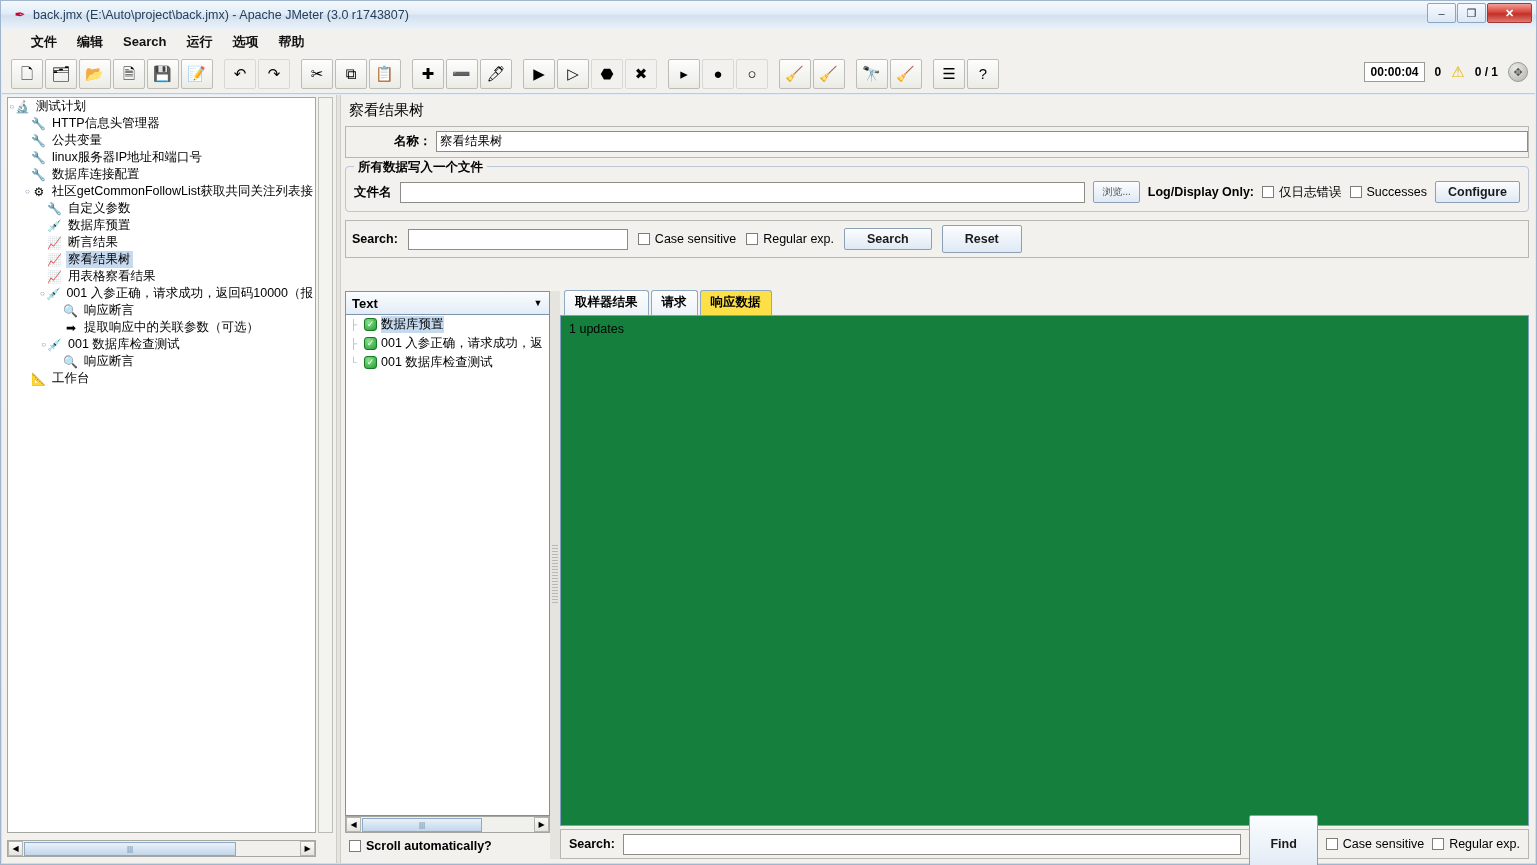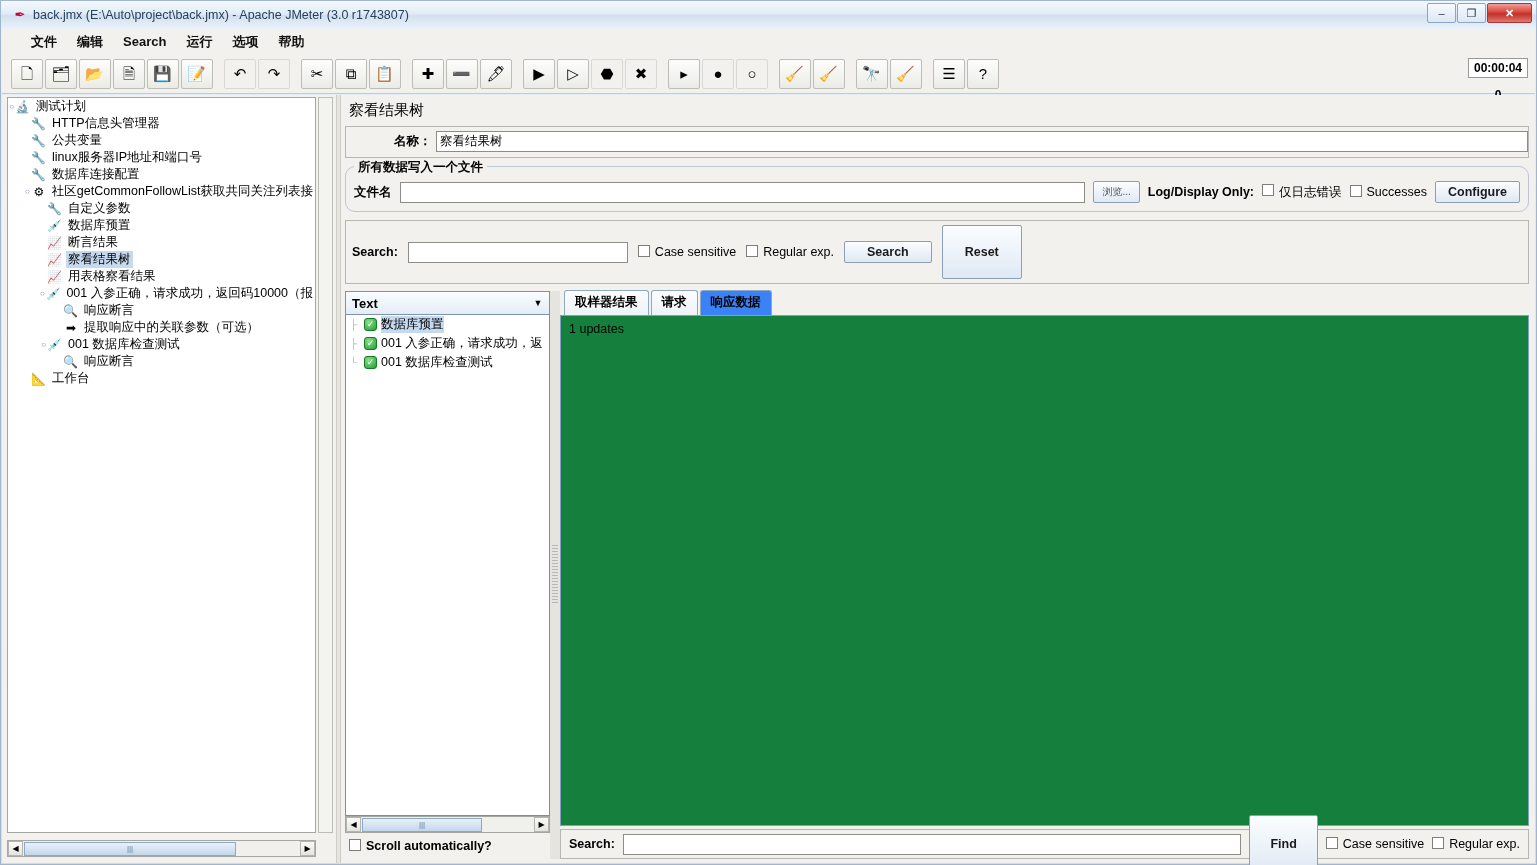--- a/index.html
+++ b/index.html
@@ -51,21 +51,21 @@
     width:32px; height:30px; margin:0 1px;
     border:1px solid #bdbdb8; border-radius:2px;
     background:linear-gradient(180deg,#fdfdfc,#ebebe6);
     display:flex; align-items:center; justify-content:center;
     font-size:15px; line-height:1;
   }
   .tbtn.flat { border-color:#d8d8d4; background:#f2f1ed; }
   .tsep { width:9px; }
   #status-area {
     position:absolute; right:8px; top:57px; height:28px;
-    display:flex; align-items:center; gap:10px;flex-direction:column;
+    display:flex; align-items:center; gap:10px;
   }
   #timer {
     border:1px solid #9a9a96; background:#fff; padding:2px 5px;
     font-size:12px; font-weight:bold; font-family:"Liberation Sans", sans-serif;
   }
   .st-num { font-size:12px; font-weight:bold; }
   .warn-tri { font-size:15px; color:#e8b400; }
   .gray-circ {
     width:20px; height:20px; border-radius:50%;
     background:radial-gradient(circle at 35% 30%,#e9e9e5,#b4b4ae);
@@ -106,36 +106,36 @@
   #right-pane { flex:1; position:relative; background:#f2f1ed; padding:4px 6px 4px 4px; }
   #panel-title { font-size:15px; padding:2px 0 6px 4px; }
   .field-row { display:flex; align-items:center; height:25px;margin-left:42px; }
   .field-label { font-size:12.5px; font-weight:bold; width:48px; padding-left:6px; }
   .tf {
     flex:1; height:21px; background:#fff; border:1px solid #8d8d88;
     font-size:12.5px; padding:1px 3px; display:flex; align-items:center;
   }
   .outerbox { border:1px solid #b7b7b2; background:#f2f1ed; padding:2px 0 3px 0; }
   .group {
-    margin-top:8px; border:1px solid #b9c7d6; border-radius:10px; position:relative;
+    margin-top:8px; border:1px solid #b9c7d6; border-radius:4px; position:relative;
     padding:14px 8px 8px 8px; background:#f2f1ed;
   }
   .group-title {
     position:absolute; top:-8px; left:8px; background:#f2f1ed;
     padding:0 4px; font-size:12.5px; font-weight:bold;
   }
   .btn {
     border:1px solid #8ba0b6; border-radius:2px;
     background:linear-gradient(180deg,#fbfdff,#dfe9f4);
     font-size:12.5px; font-weight:bold; padding:3px 12px; text-align:center;
     color:#1a1a1a;
   }
   .btn.small { font-size:10px; font-weight:normal; padding:3px 8px; color:#555; }
   .cb { width:12px; height:12px; border:1px solid #7d7d79; background:#fff; display:inline-block; }
-  .cb-wrap { display:flex; align-items:flex-start; gap:5px; font-size:12.5px; }
+  .cb-wrap { display:flex; align-items:center; gap:5px; font-size:12.5px; }
   .search-bar { display:flex; align-items:center; gap:10px; margin-top:8px; padding:4px 6px; }
   
   #lower { position:absolute; left:4px; right:6px; top:196px; bottom:4px; display:flex; }
   #res-pane { width:205px; position:relative; background:#f2f1ed; display:flex; flex-direction:column; }
   #combo {
     height:24px; background:linear-gradient(180deg,#fbfdff,#e3ecf6);
     border:1px solid #7d93a9; display:flex; align-items:center;
     font-size:13px; font-weight:bold; padding-left:6px;
   }
   #combo .arrow { margin-left:auto; width:22px; text-align:center; font-size:9px; }
@@ -154,21 +154,21 @@
   #res-hscroll { height:17px; background:#f0f0ec; border:1px solid #a7a7a2; display:flex; align-items:center; }
   #res-bottom { height:26px; display:flex; align-items:center; padding-left:4px; }
   #vdiv { width:10px; background:#e6e4df; display:flex; align-items:center; justify-content:center; }
   #tab-pane { flex:1; display:flex; flex-direction:column; position:relative; }
   #tabs { display:flex; align-items:flex-end; height:24px; padding-left:4px; }
   .tab {
     border:1px solid #8ea9c4; border-bottom:none; border-radius:3px 3px 0 0;
     padding:3px 10px 4px 10px; font-size:12.5px; font-weight:bold;
     background:linear-gradient(180deg,#fcfdfe,#eef3f8); margin-right:2px;
   }
-  .tab.active { background:#3b82f6;font-family:Liberation Mono, monospace; }
+  .tab.active { background:#fde047;font-family:Liberation Mono, monospace; }
   #tab-body {
     flex:1; background:#15803d; border:1px solid #7fa0c0;
     font-size:12.5px; padding:6px 8px; overflow:hidden;
   }
   #find-bar {
     height:30px; display:flex; align-items:center; gap:8px;
     padding:2px 4px; margin-top:3px; border:1px solid #b7b7b2; background:#f2f1ed;
   }
   .find-tf { flex:1; height:21px; background:#fff; border:1px solid #8d8d88; }
   .dots { width:6px; background:
@@ -377,21 +377,21 @@
         <div class="tf" style="flex:0 0 220px;"></div>
         <div class="cb-wrap">
           <span class="cb"></span>
           <span>Case sensitive</span>
         </div>
         <div class="cb-wrap">
           <span class="cb"></span>
           <span>Regular exp.</span>
         </div>
         <div class="btn" style="padding:3px 22px;">Search</div>
-        <div class="btn" style="padding:19px 22px;">Reset</div>
+        <div class="btn" style="padding:6px 22px;">Reset</div>
       </div>
 
       <div id="lower">
 
         <div id="res-pane">
           <div id="combo">
             <span>Text</span>
             <span class="arrow">▼</span>
           </div>
           <div id="res-list">

